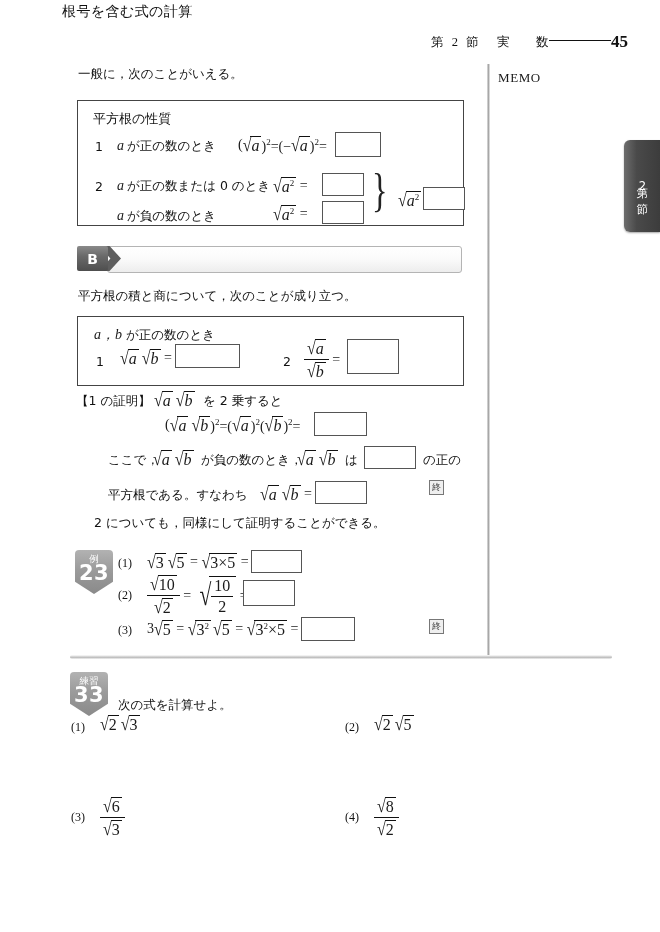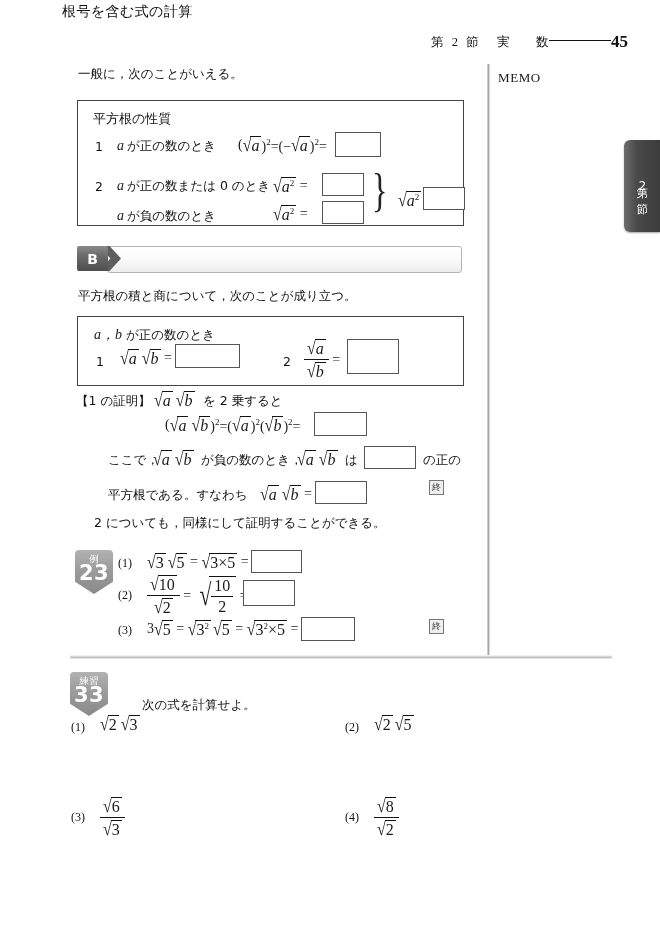--- a/index.html
+++ b/index.html
@@ -325,21 +325,21 @@
   </div>
   <div class="blank" style="position:absolute;left:301px;top:617px;width:52px;height:22px;"></div>
   <div class="endmark" style="left:429px;top:619px;">終</div>
 
   <div class="hrule"></div>
 
   <div class="shield" style="left:70px;top:672px;">
     <span class="s-top">練習</span>
     <span class="s-num">33</span>
   </div>
-  <div class="body-txt" style="left:118px;top:697px;margin-left:24px;">次の式を計算せよ。</div>
+  <div class="body-txt" style="left:118px;top:697px;">次の式を計算せよ。</div>
 
   <div class="serif-txt" style="left:71px;top:720px;font-size:12px;">(1)</div>
   <div style="position:absolute;left:100px;top:714px;">
     <span class="rad"><span class="sq">√</span><span class="rcd">2</span></span><span style="display:inline-block;width:2px;"></span><span class="rad"><span class="sq">√</span><span class="rcd">3</span></span>
   </div>
 
   <div class="serif-txt" style="left:345px;top:720px;font-size:12px;">(2)</div>
   <div style="position:absolute;left:374px;top:714px;">
     <span class="rad"><span class="sq">√</span><span class="rcd">2</span></span><span style="display:inline-block;width:2px;"></span><span class="rad"><span class="sq">√</span><span class="rcd">5</span></span>
   </div>

